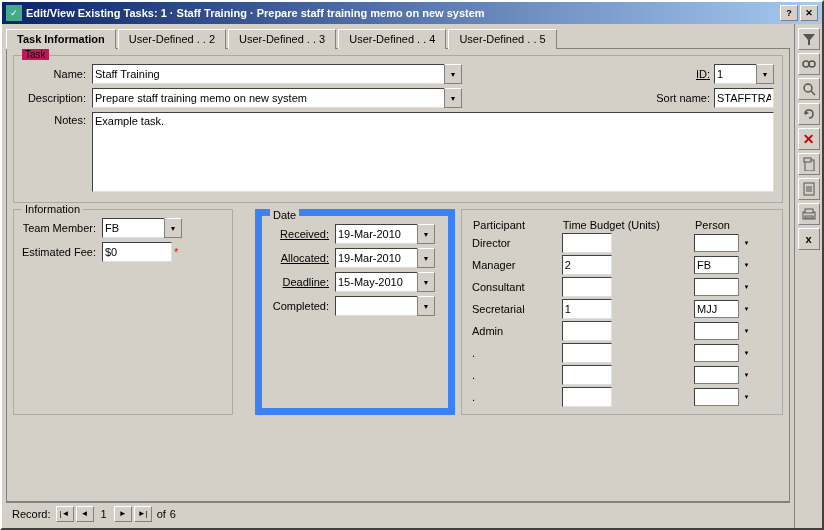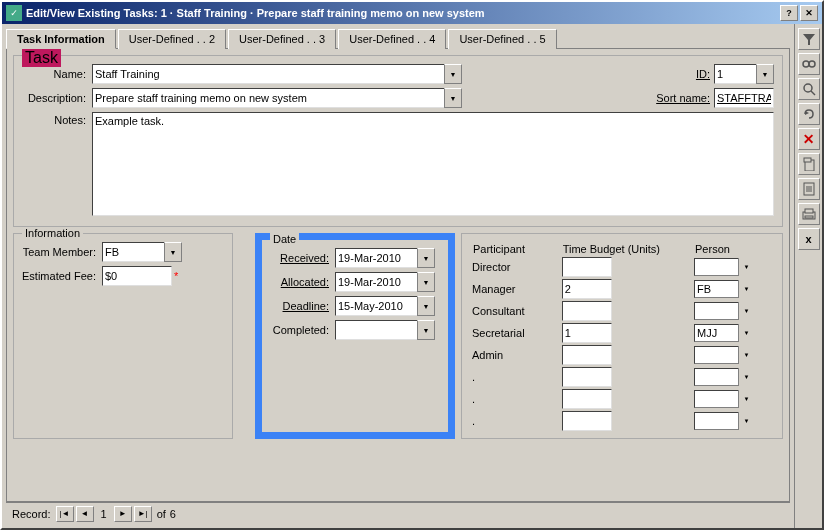--- a/index.html
+++ b/index.html
@@ -208,21 +208,21 @@
       margin-bottom: 6px;
       position: relative;
     }
 
     .task-group-label {
       position: absolute;
       top: -7px;
       left: 8px;
       background: #be185d;
       padding: 0 3px;
-      font-size: 16px;
+      font-size: 10px;
     }
 
     
     .bottom-area {
       display: flex;
       gap: 6px;
       flex: 0 0 auto;
     }
 
     .allocation-group {
@@ -442,29 +442,29 @@
               </div>
             </div>
           </div>
 
           <div class="field-row">
             <span class="field-label">Description:</span>
             <div class="dropdown-wrap" style="flex:1; max-width:370px;">
               <input type="text" style="width: 100%;" value="Prepare staff training memo on new system">
               <div class="dropdown-arrow"></div>
             </div>
-            <div class="sortname-wrap" style="margin-left:auto; display:flex; align-items:center;text-decoration:underline;">
+            <div class="sortname-wrap" style="margin-left:auto; display:flex; align-items:center;">
               <span style="margin-right:4px;">Sort name:</span>
               <input type="text" style="width: 60px;" value="STAFFTRA">
             </div>
           </div>
 
           <div class="field-row" style="align-items:flex-start;">
             <span class="field-label" style="padding-top:2px;">Notes:</span>
-            <textarea style="flex: 1 1 0%; height: 104px; width: 100%;">Example task.</textarea>
+            <textarea style="flex: 1 1 0%; height: 80px; width: 100%;">Example task.</textarea>
           </div>
         </div>
 
         <div class="bottom-area">
 
           <div class="allocation-group">
             <span class="group-title">Information</span>
             <div class="field-row">
               <span class="field-label" style="min-width:80px;">Team Member:</span>
               <div class="dropdown-wrap" style="width:80px;">

